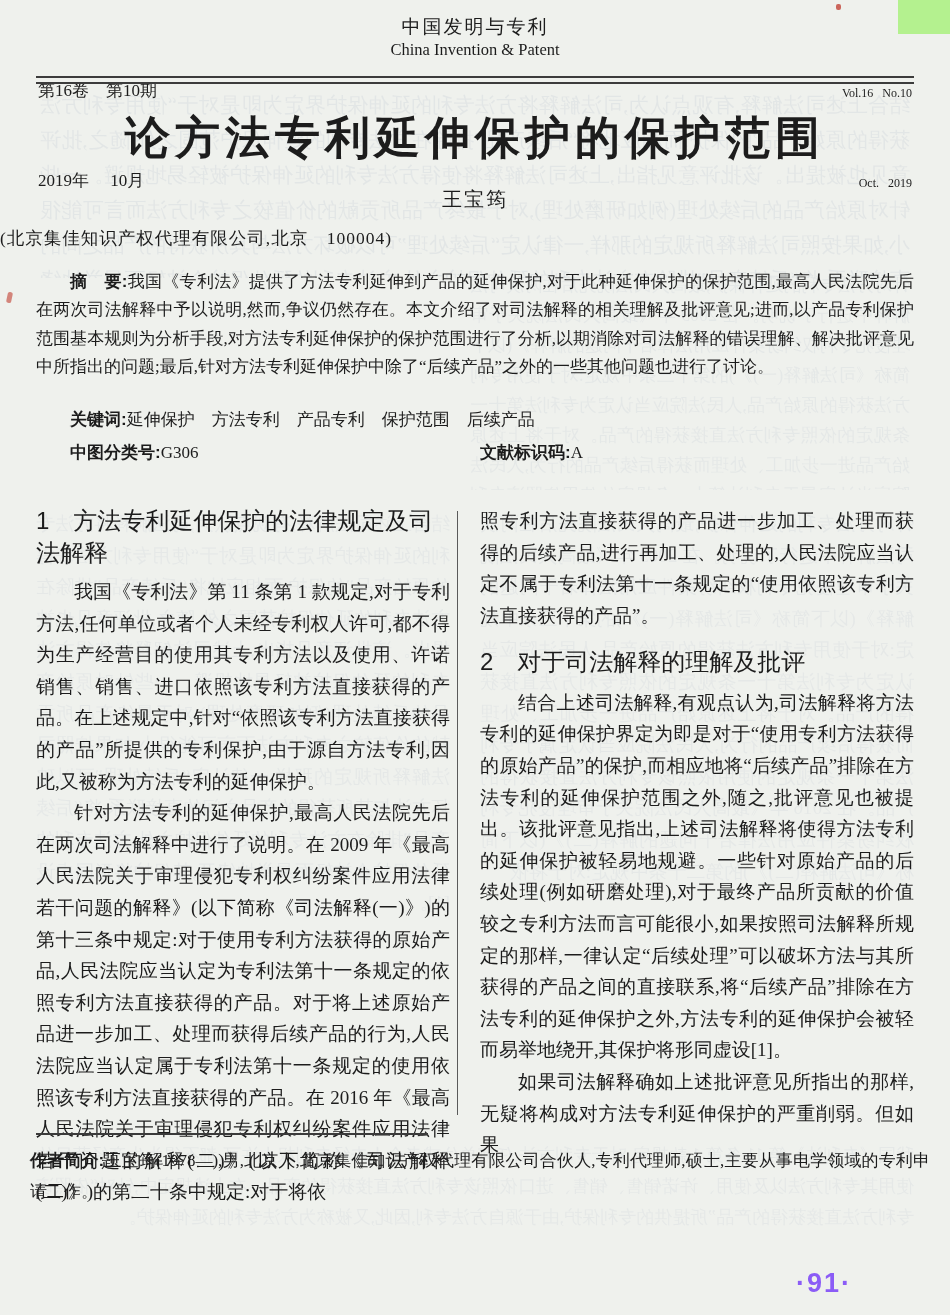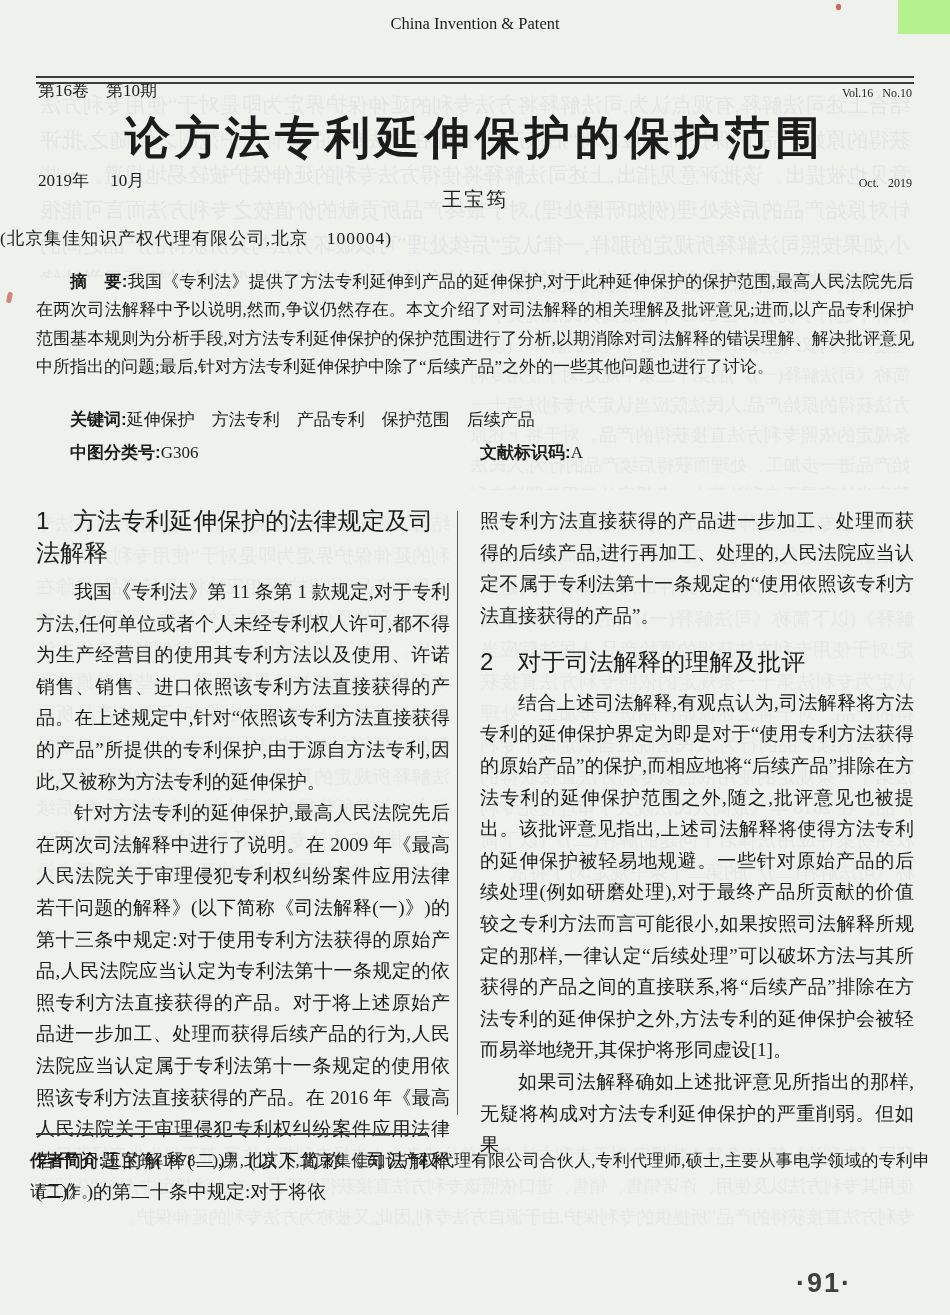--- a/index.html
+++ b/index.html
@@ -42,21 +42,21 @@
     font-size:24px;font-weight:normal;margin:0 0 8px;line-height:31.5px;}
   .col-right h2{margin:15px 0 9px;}
   .columns p{margin:0;text-align:justify;}
   .indent{text-indent:2em;}
   .noindent{text-indent:0;}
   
   .footnote-rule{position:absolute;left:36px;top:1133px;width:392px;border-top:2px solid #3a3a3a;}
   .bio{position:absolute;left:30px;top:1146px;width:900px;margin:0;
     font-size:17px;line-height:30.5px;text-align:justify;}
   .page-number{position:absolute;right:98px;top:1268px;font-size:27px;font-weight:bold;
-    letter-spacing:2px;font-family:"Liberation Sans","DejaVu Sans",sans-serif;color:#404040;}
+    letter-spacing:2px;font-family:"Liberation Sans","DejaVu Sans",sans-serif;color:#8b5cf6;}
   
   .bleed{position:absolute;transform:scaleX(-1);color:#44598a;pointer-events:none;
     text-align:justify;overflow:hidden;filter:blur(0.7px);}
   .bleed-title{left:40px;top:88px;width:870px;height:190px;font-size:21px;line-height:35px;opacity:.065;}
   .bleed-abstract{left:470px;top:270px;width:440px;height:220px;font-size:18px;line-height:30px;opacity:.055;}
   .bleed-left{left:36px;top:508px;width:414px;height:600px;font-size:19px;line-height:31.6px;opacity:.05;}
   .bleed-right{left:480px;top:508px;width:434px;height:600px;font-size:19px;line-height:31.6px;opacity:.05;}
   .bleed-footer{left:36px;top:1140px;width:878px;height:150px;font-size:18px;line-height:31px;opacity:.05;}
 </style>
 </head>
@@ -73,20 +73,21 @@
   <div class="sticky-tab"></div>
   <div class="scan-mark-1"></div>
   <div class="scan-mark-2"></div>
 
   <div>
     <div class="h-left">
       <div>第16卷　第10期</div>
       <div>2019年　 10月</div>
     </div>
     <div class="h-center">
+      <div class="j-cn">中国发明与专利</div>
       <div class="j-en">China Invention &amp; Patent</div>
     </div>
     <div class="h-right">
       <div>Vol.16   No.10</div>
       <div>Oct.   2019</div>
     </div>
   </div>
   <div class="double-rule"></div>
 
   <h1 class="title">论方法专利延伸保护的保护范围</h1>

